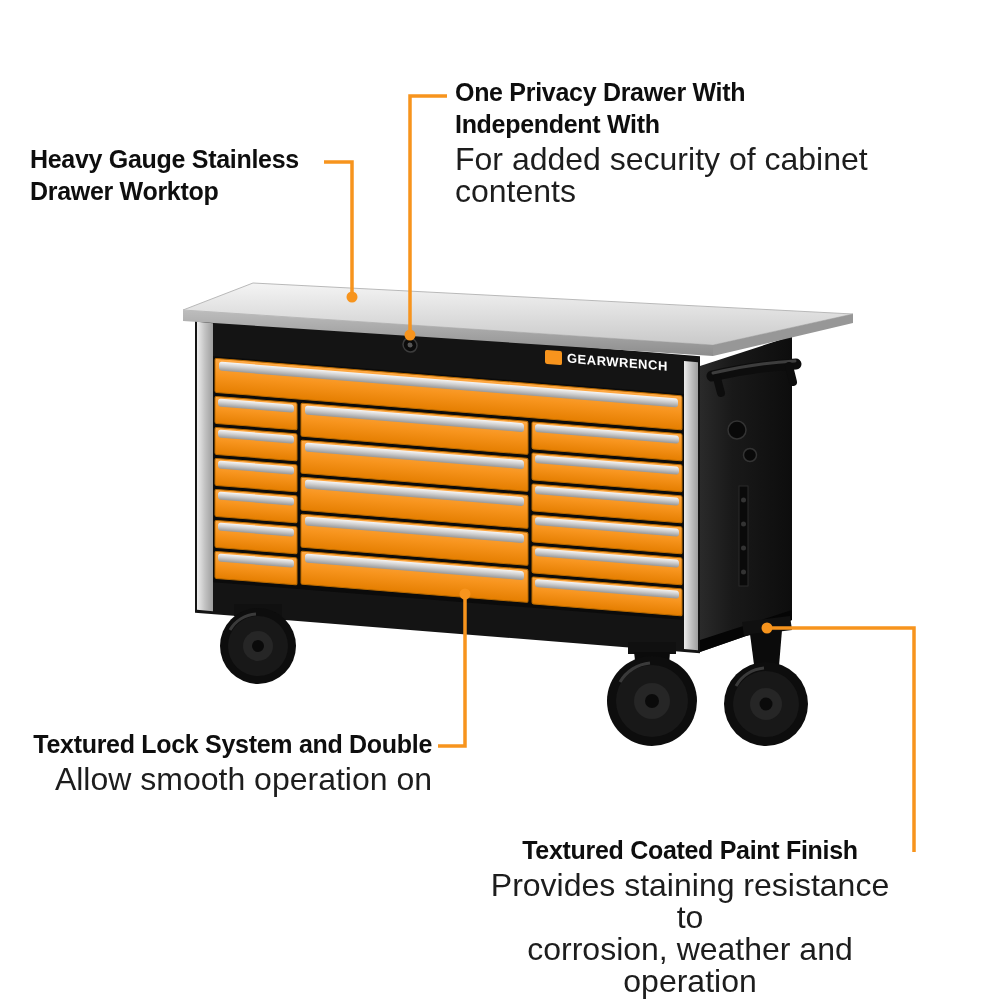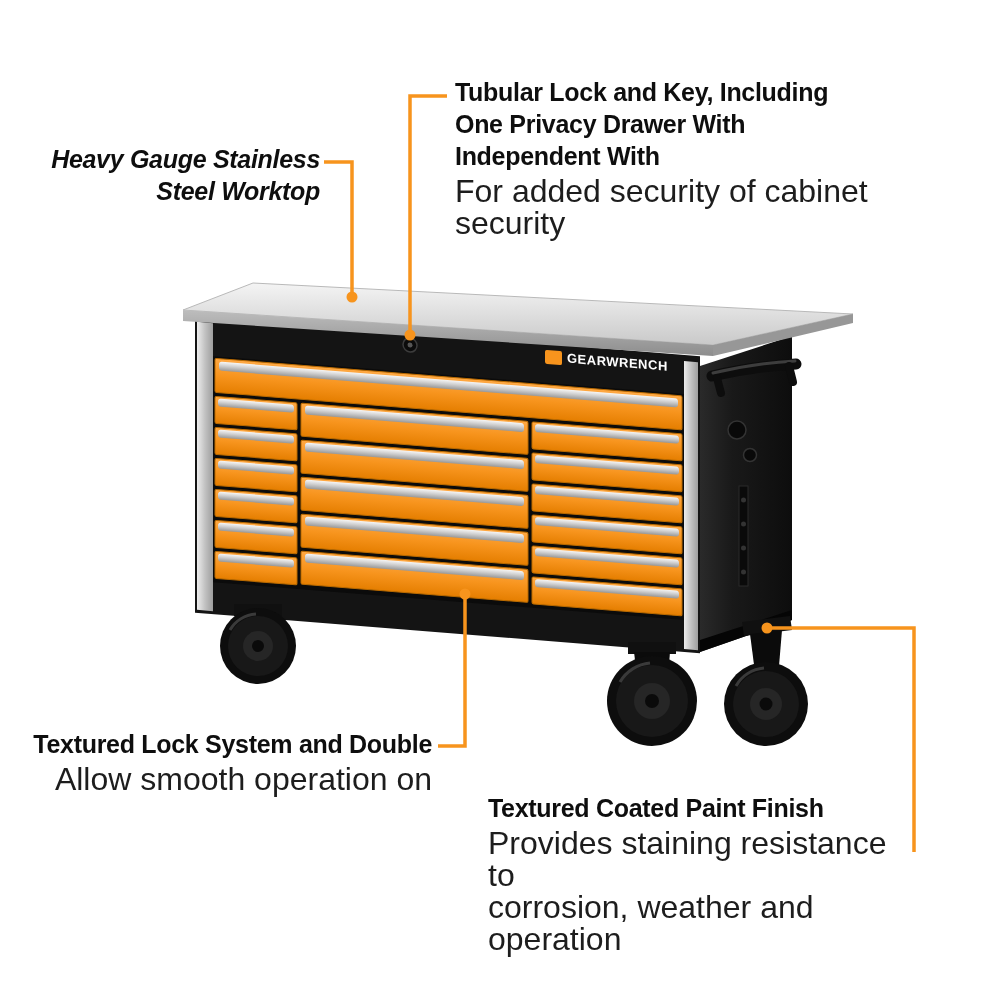--- a/index.html
+++ b/index.html
@@ -18,24 +18,24 @@
     line-height:32px;
     color:#0e0e0e;
     letter-spacing:-0.3px;
   }
   .callout-body{
     font-size:32px;
     line-height:32px;
     color:#1d1d1d;
     margin-top:3px;
   }
-  #co-worktop{left:30px;top:143px;width:290px;text-align:right;font-style:italic;}
+  #co-worktop{left:30px;top:143px;width:290px;}
   #co-lock{left:455px;top:76px;width:430px;text-align:left;}
   #co-trigger{left:16px;top:728px;width:416px;text-align:right;}
-  #co-paint{left:488px;top:792px;width:404px;}
+  #co-paint{left:488px;top:834px;width:404px;text-align:center;}
 </style>
 </head>
 <body>
 
 <div class="stage">
 
   <svg class="illustration" viewBox="0 0 1000 1000" xmlns="http://www.w3.org/2000/svg">
     <defs>
       <linearGradient id="gradOrange" x1="0" y1="0" x2="0" y2="1">
         <stop offset="0" stop-color="#ffa944"></stop>
@@ -239,33 +239,32 @@
       <g>
         <polyline points="914,852 914,628 771,628"></polyline>
         <circle cx="767" cy="628" r="5.5" fill="#F7941D" stroke="none"></circle>
       </g>
     </g>
   </svg>
 
   <div class="callout" id="co-worktop">
     <div class="callout-title">
       <div>Heavy Gauge Stainless</div>
-      <div>Steel Worktop</div>
+      <div>Drawer Worktop</div>
     </div>
   </div>
 
   <div class="callout" id="co-lock">
     <div class="callout-title">
-      <div>Tubular Lock and Key, Including</div>
       <div>One Privacy Drawer With</div>
       <div>Independent With</div>
     </div>
     <div class="callout-body">
       <div>For added security of cabinet</div>
-      <div>security</div>
+      <div>contents</div>
     </div>
   </div>
 
   <div class="callout" id="co-trigger">
     <div class="callout-title">
       <div>Textured Lock System and Double</div>
     </div>
     <div class="callout-body">
       <div>Allow smooth operation on</div>
     </div>

